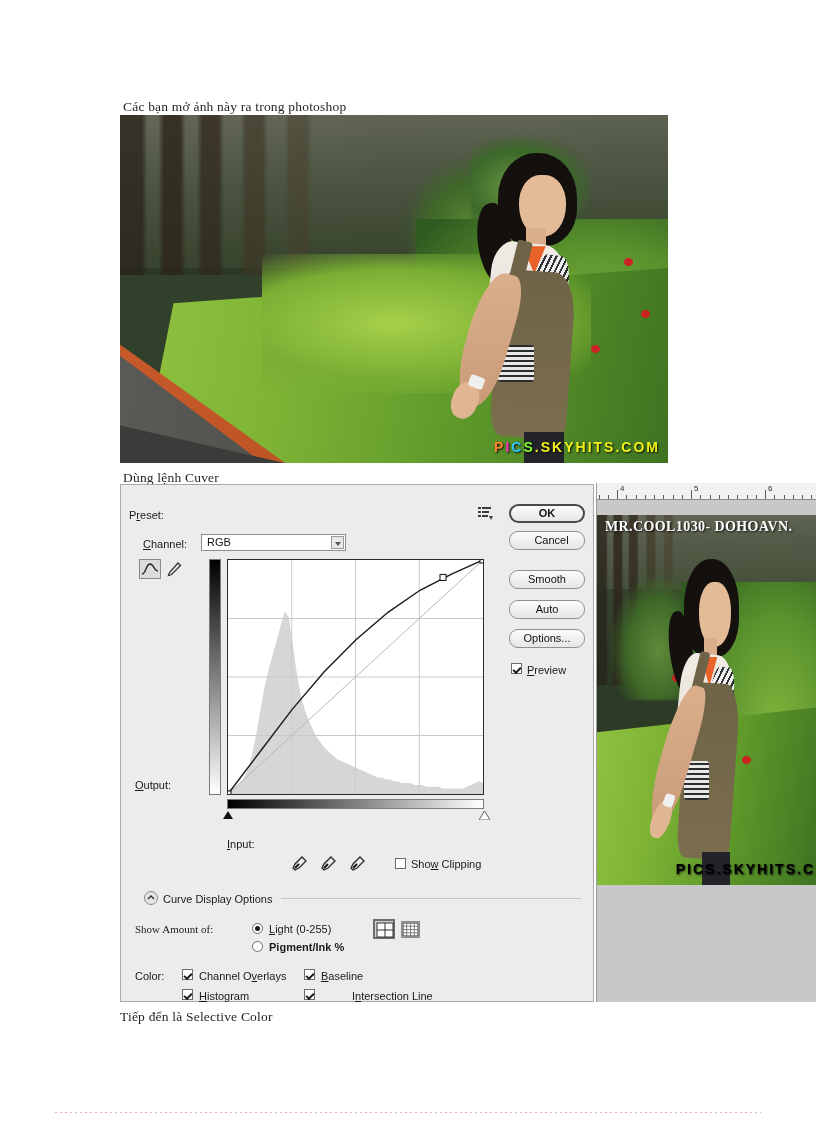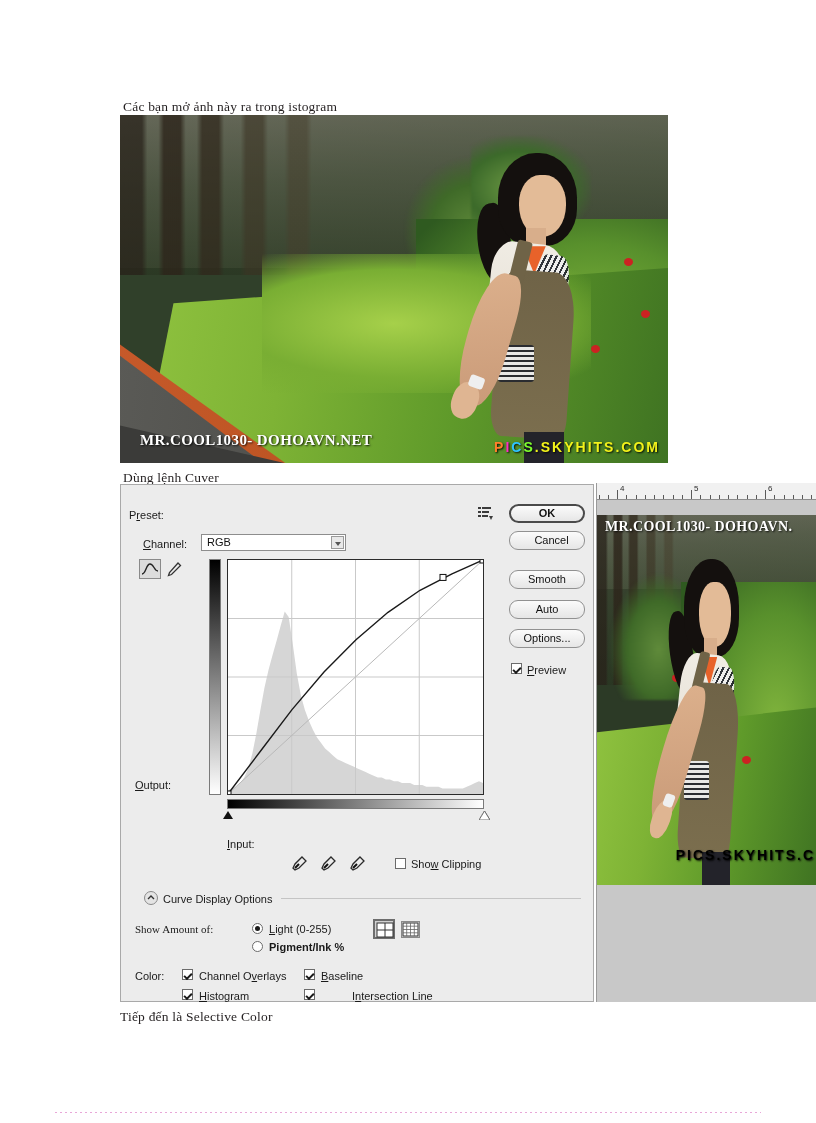--- a/index.html
+++ b/index.html
@@ -207,21 +207,21 @@
   #canvas-img .wm-left{font-size:14px;top:4px;bottom:auto;left:8px;}
 
   #dotted-bottom{
     position:absolute;left:55px;top:1112px;width:706px;height:1px;
     background:repeating-linear-gradient(90deg,#e9a6d8 0 2px,transparent 2px 5px);
   }
 </style>
 </head>
 <body>
 
-<div class="doc-text" id="caption-1">Các bạn mở ảnh này ra trong istogram</div>
+<div class="doc-text" id="caption-1">Các bạn mở ảnh này ra trong photoshop</div>
 
 <div id="photo-main">
   <div class="ph-sky"></div>
   <div class="ph-trees"></div>
   <div class="ph-palm"></div>
   <div class="ph-palm2"></div>
   <div class="ph-bush-right"></div>
   <div class="ph-hedge"></div>
   <div class="ph-hedge2"></div>
   <div class="ph-path"></div>
@@ -242,21 +242,20 @@
     <div class="g-dotR"></div>
     <div class="g-dotG"></div>
     <div class="g-overall"></div>
     <div class="g-strap"></div>
     <div class="g-pocket"></div>
     <div class="g-legs"></div>
     <div class="g-arm"></div>
     <div class="g-hand"></div>
     <div class="g-watch"></div>
   </div>
-  <div class="wm-left">MR.COOL1030- DOHOAVN.NET</div>
   <div class="wm-right">
     <span>P</span><span>I</span><span>C</span><span>S</span><span>.</span><span>S</span><span>K</span><span>Y</span><span>H</span><span>I</span><span>T</span><span>S</span><span>.</span><span>C</span><span>O</span><span>M</span>
   </div>
 </div>
 
 <div class="doc-text" id="caption-2">Dùng lệnh Cuver</div>
 
 <div id="curves-dialog">
 
   <div class="lbl" style="left:8px;top:24px;text-align:center;">P<span class="u">r</span>eset:</div>
@@ -464,18 +463,18 @@
       <div class="g-dotG"></div>
       <div class="g-overall"></div>
       <div class="g-strap"></div>
       <div class="g-pocket"></div>
       <div class="g-legs"></div>
       <div class="g-arm"></div>
       <div class="g-hand"></div>
       <div class="g-watch"></div>
     </div>
     <div class="wm-left">MR.COOL1030- DOHOAVN.</div>
-    <div class="wm-right" style="right:2px;bottom:22px;padding-left:26px;">PICS.SKYHITS.C</div>
+    <div class="wm-right" style="right:2px;bottom:8px;padding-left:26px;">PICS.SKYHITS.C</div>
   </div>
 </div>
 
 <div class="doc-text" id="caption-3">Tiếp đến là Selective  Color</div>
 <div id="dotted-bottom"></div>
 
 </body></html>

